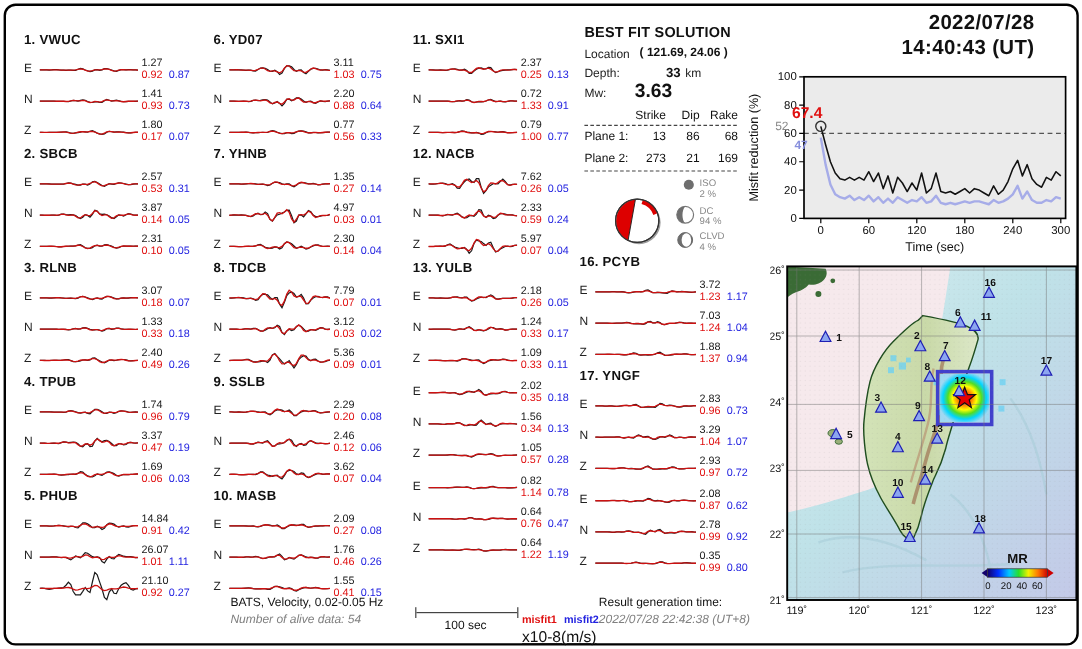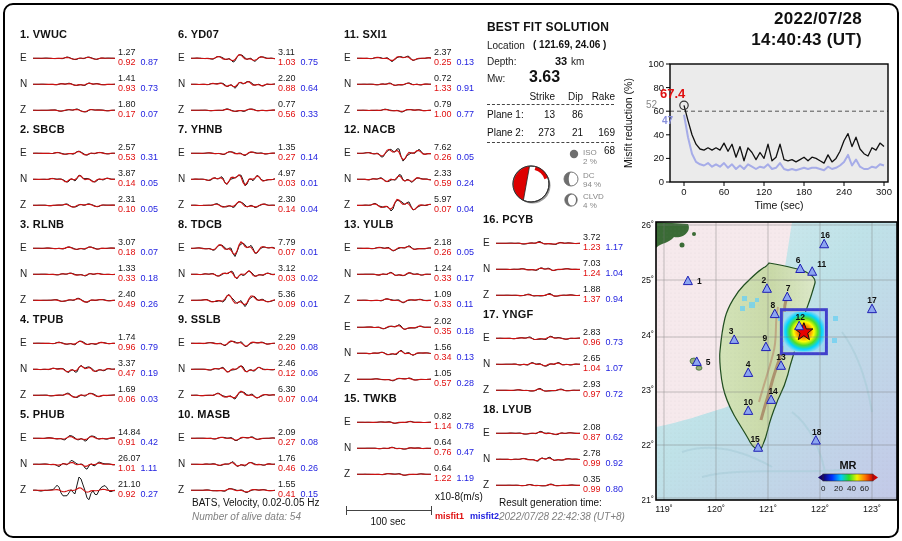--- a/index.html
+++ b/index.html
@@ -29,21 +29,21 @@
   
   #datetime{position:absolute;left:632px;top:8px;width:230px;text-align:right;
             font-size:17px;font-weight:bold;line-height:21px;letter-spacing:.3px;}
   
   .foot{position:absolute;font-size:10px;}
   .gray{color:#808080;font-style:italic;}
   #scalebar{position:absolute;left:346px;top:506px;width:84px;height:9px;
             border-left:1.3px solid #444;border-right:1.3px solid #444;}
   #scalebar div{position:absolute;left:0;right:0;top:4px;border-top:1.3px solid #444;}
   #scalelabel{position:absolute;left:346px;top:516px;width:84px;text-align:center;font-size:10px;}
-  #units{position:absolute;left:435px;top:491px;font-size:10px;}
+  #units{position:absolute;left:435px;top:523px;font-size:13px;text-decoration:underline;}
   #misfitlegend{position:absolute;left:435px;top:511px;font-size:9px;font-weight:bold;}
   #misfitlegend .m2{margin-left:6px;}
 </style>
 </head>
 <body>
 
 <div class="page">
   <div class="border-frame"></div>
 
   <div id="col1" class="st-col" style="left:20px;top:28px;width:152px;">
@@ -361,21 +361,21 @@
             <div><span class="m1">0.12</span><span class="m2">0.06</span></div>
           </div>
         </div>
         <div class="st-row">
           <span class="comp-label">Z</span>
           <svg class="wave" width="84" height="26">
             <path d="M0 14.3 L2 14.3 L4 14.2 L6 14.2 L8 14.5 L10 14.6 L12 14.6 L14 14.5 L16 14.4 L18 14.3 L20 14.3 L22 14.5 L24 13.7 L26 12.2 L28 12.3 L30 13.8 L32 14.8 L34 15.4 L36 16.0 L38 15.4 L40 14.9 L42 16.9 L44 18.1 L46 15.3 L48 11.9 L50 11.0 L52 11.1 L54 11.9 L56 13.9 L58 14.5 L60 13.1 L62 13.5 L64 16.0 L66 17.0 L68 16.2 L70 15.3 L72 14.4 L74 13.5 L76 13.7 L78 14.3 L80 14.1 L82 13.8 L84 13.9 " fill="none" stroke="#1a1a1a" stroke-width="1"></path>
             <path d="M0 14.3 L2 14.2 L4 14.2 L6 14.3 L8 14.5 L10 14.6 L12 14.6 L14 14.4 L16 14.2 L18 14.3 L20 14.4 L22 14.1 L24 13.4 L26 12.6 L28 12.7 L30 14.0 L32 15.5 L34 16.1 L36 15.6 L38 15.1 L40 15.6 L42 16.6 L44 16.6 L46 14.5 L48 11.6 L50 10.2 L52 11.2 L54 13.2 L56 14.4 L58 14.3 L60 13.9 L62 14.6 L64 15.9 L66 16.8 L68 16.2 L70 14.8 L72 13.7 L74 13.5 L76 13.8 L78 14.1 L80 14.0 L82 13.9 L84 14.0 " fill="none" stroke="#cc1111" stroke-width="1.1"></path>
           </svg>
           <div class="nums">
-            <div class="amp">6.30</div>
+            <div class="amp">3.62</div>
             <div><span class="m1">0.07</span><span class="m2">0.04</span></div>
           </div>
         </div>
       </div>
       <div class="st-block">
         <div class="st-header">10.  MASB</div>
         <div class="st-row">
           <span class="comp-label">E</span>
           <svg class="wave" width="84" height="26">
             <path d="M0 14.3 L2 14.3 L4 14.3 L6 14.2 L8 14.2 L10 14.2 L12 14.2 L14 14.3 L16 14.5 L18 14.4 L20 14.3 L22 14.8 L24 15.1 L26 14.6 L28 13.8 L30 13.5 L32 13.3 L34 13.6 L36 14.2 L38 14.1 L40 13.5 L42 14.6 L44 16.5 L46 16.5 L48 15.1 L50 14.1 L52 13.6 L54 13.4 L56 13.8 L58 13.8 L60 12.9 L62 13.0 L64 14.6 L66 15.5 L68 15.1 L70 14.7 L72 14.5 L74 14.4 L76 14.3 L78 14.3 L80 14.1 L82 13.9 L84 14.1 " fill="none" stroke="#1a1a1a" stroke-width="1"></path>
@@ -548,21 +548,20 @@
             <path d="M0 14.3 L2 14.3 L4 14.3 L6 14.3 L8 14.3 L10 14.3 L12 14.3 L14 14.3 L16 14.2 L18 13.8 L20 13.8 L22 14.1 L24 14.4 L26 14.5 L28 14.7 L30 14.5 L32 14.5 L34 15.4 L36 15.9 L38 15.0 L40 13.9 L42 13.6 L44 13.6 L46 13.6 L48 13.9 L50 13.7 L52 13.0 L54 13.4 L56 14.6 L58 15.0 L60 14.8 L62 14.6 L64 14.5 L66 14.4 L68 14.5 L70 14.5 L72 14.3 L74 14.1 " fill="none" stroke="#1a1a1a" stroke-width="1"></path>
             <path d="M0 14.3 L2 14.3 L4 14.3 L6 14.3 L8 14.3 L10 14.3 L12 14.3 L14 14.3 L16 14.1 L18 14.0 L20 13.9 L22 14.2 L24 14.5 L26 14.7 L28 14.6 L30 14.5 L32 14.8 L34 15.3 L36 15.3 L38 14.7 L40 13.7 L42 13.3 L44 13.5 L46 13.9 L48 13.9 L50 13.5 L52 13.4 L54 13.9 L56 14.6 L58 15.0 L60 14.9 L62 14.5 L64 14.4 L66 14.5 L68 14.5 L70 14.4 L72 14.2 L74 14.2 " fill="none" stroke="#cc1111" stroke-width="1.1"></path>
           </svg>
           <div class="nums">
             <div class="amp">1.05</div>
             <div><span class="m1">0.57</span><span class="m2">0.28</span></div>
           </div>
         </div>
       </div>
       <div class="st-block">
-        <div class="st-header">15.  TWKB</div>
         <div class="st-row">
           <span class="comp-label">E</span>
           <svg class="wave" width="74" height="26">
             <path d="M0 14.3 L2 14.3 L4 14.3 L6 14.3 L8 14.4 L10 14.3 L12 14.3 L14 14.4 L16 14.5 L18 14.4 L20 14.3 L22 14.1 L24 13.9 L26 14.0 L28 14.2 L30 14.1 L32 13.7 L34 14.1 L36 15.0 L38 15.3 L40 14.9 L42 14.7 L44 14.5 L46 14.4 L48 14.5 L50 14.3 L52 13.5 L54 13.3 L56 14.0 L58 14.4 L60 14.3 L62 14.3 L64 14.4 L66 14.5 L68 14.5 L70 14.5 L72 14.3 L74 14.2 " fill="none" stroke="#1a1a1a" stroke-width="1"></path>
             <path d="M0 14.3 L2 14.3 L4 14.3 L6 14.3 L8 14.3 L10 14.3 L12 14.3 L14 14.4 L16 14.4 L18 14.4 L20 14.2 L22 14.0 L24 14.0 L26 14.1 L28 14.2 L30 14.1 L32 14.0 L34 14.3 L36 14.9 L38 15.2 L40 14.9 L42 14.4 L44 14.2 L46 14.4 L48 14.4 L50 14.0 L52 13.6 L54 13.7 L56 14.1 L58 14.4 L60 14.4 L62 14.3 L64 14.4 L66 14.5 L68 14.5 L70 14.4 L72 14.3 L74 14.2 " fill="none" stroke="#cc1111" stroke-width="1.1"></path>
           </svg>
           <div class="nums">
             <div class="amp">0.82</div>
             <div><span class="m1">1.14</span><span class="m2">0.78</span></div>
           </div>
@@ -641,38 +640,37 @@
             <div><span class="m1">0.96</span><span class="m2">0.73</span></div>
           </div>
         </div>
         <div class="st-row">
           <span class="comp-label">N</span>
           <svg class="wave" width="84" height="26">
             <path d="M0 14.3 L2 14.3 L4 14.4 L6 14.4 L8 14.3 L10 14.2 L12 14.2 L14 14.2 L16 14.2 L18 14.1 L20 14.1 L22 14.6 L24 15.1 L26 14.7 L28 14.3 L30 14.8 L32 15.1 L34 13.6 L36 12.5 L38 13.2 L40 14.2 L42 13.8 L44 13.7 L46 14.9 L48 15.9 L50 16.2 L52 15.4 L54 14.1 L56 13.9 L58 14.4 L60 13.7 L62 12.5 L64 13.1 L66 14.7 L68 14.8 L70 14.3 L72 14.5 L74 15.0 L76 14.8 L78 14.3 L80 14.1 L82 14.2 L84 14.2 " fill="none" stroke="#1a1a1a" stroke-width="1"></path>
             <path d="M0 14.3 L2 14.3 L4 14.3 L6 14.3 L8 14.3 L10 14.2 L12 14.2 L14 14.3 L16 14.2 L18 14.1 L20 14.3 L22 14.7 L24 14.8 L26 14.5 L28 14.4 L30 14.6 L32 14.5 L34 13.6 L36 13.0 L38 13.5 L40 14.3 L42 14.4 L44 14.1 L46 14.8 L48 15.8 L50 15.8 L52 14.5 L54 13.8 L56 14.1 L58 14.1 L60 13.4 L62 13.1 L64 13.8 L66 14.6 L68 14.7 L70 14.5 L72 14.5 L74 14.7 L76 14.6 L78 14.2 L80 14.1 L82 14.2 L84 14.3 " fill="none" stroke="#cc1111" stroke-width="1.1"></path>
           </svg>
           <div class="nums">
-            <div class="amp">2.65</div>
+            <div class="amp">3.29</div>
             <div><span class="m1">1.04</span><span class="m2">1.07</span></div>
           </div>
         </div>
         <div class="st-row">
           <span class="comp-label">Z</span>
           <svg class="wave" width="84" height="26">
             <path d="M0 14.3 L2 14.3 L4 14.3 L6 14.3 L8 14.3 L10 14.3 L12 14.4 L14 14.5 L16 14.5 L18 14.4 L20 14.1 L22 13.8 L24 13.8 L26 14.4 L28 14.5 L30 14.3 L32 14.5 L34 15.0 L36 15.0 L38 14.9 L40 14.4 L42 13.0 L44 12.3 L46 13.5 L48 14.9 L50 15.0 L52 14.9 L54 15.0 L56 14.8 L58 14.6 L60 14.7 L62 14.0 L64 13.1 L66 13.2 L68 14.2 L70 14.7 L72 14.7 L74 14.7 L76 14.4 L78 14.2 L80 14.3 L82 14.3 L84 14.2 " fill="none" stroke="#1a1a1a" stroke-width="1"></path>
             <path d="M0 14.3 L2 14.3 L4 14.3 L6 14.3 L8 14.3 L10 14.3 L12 14.4 L14 14.4 L16 14.4 L18 14.3 L20 14.0 L22 13.9 L24 14.1 L26 14.3 L28 14.5 L30 14.5 L32 14.5 L34 14.7 L36 14.9 L38 14.7 L40 13.9 L42 13.1 L44 13.1 L46 13.9 L48 14.8 L50 15.2 L52 14.9 L54 14.5 L56 14.5 L58 14.6 L60 14.3 L62 13.8 L64 13.5 L66 13.7 L68 14.3 L70 14.7 L72 14.8 L74 14.5 L76 14.3 L78 14.3 L80 14.3 L82 14.3 L84 14.2 " fill="none" stroke="#cc1111" stroke-width="1.1"></path>
           </svg>
           <div class="nums">
             <div class="amp">2.93</div>
             <div><span class="m1">0.97</span><span class="m2">0.72</span></div>
           </div>
         </div>
       </div>
       <div class="st-block">
-        <div class="st-header">18.  LYUB</div>
         <div class="st-row">
           <span class="comp-label">E</span>
           <svg class="wave" width="84" height="26">
             <path d="M0 14.3 L2 14.3 L4 14.3 L6 14.3 L8 14.3 L10 14.3 L12 14.2 L14 14.1 L16 14.0 L18 14.2 L20 14.3 L22 14.1 L24 14.0 L26 14.5 L28 15.0 L30 15.1 L32 14.9 L34 14.6 L36 14.3 L38 14.4 L40 14.7 L42 13.7 L44 12.3 L46 12.7 L48 14.0 L50 14.3 L52 14.0 L54 14.3 L56 14.7 L58 15.2 L60 15.7 L62 15.4 L64 14.3 L66 13.9 L68 14.4 L70 14.4 L72 13.9 L74 13.7 L76 13.9 L78 14.1 L80 14.3 L82 14.4 L84 14.3 " fill="none" stroke="#1a1a1a" stroke-width="1"></path>
             <path d="M0 14.3 L2 14.3 L4 14.3 L6 14.3 L8 14.3 L10 14.3 L12 14.2 L14 14.1 L16 14.2 L18 14.3 L20 14.3 L22 14.2 L24 14.2 L26 14.5 L28 14.9 L30 15.0 L32 14.7 L34 14.2 L36 14.2 L38 14.4 L40 14.2 L42 13.5 L44 13.0 L46 13.3 L48 14.1 L50 14.6 L52 14.4 L54 14.3 L56 14.7 L58 15.3 L60 15.4 L62 14.8 L64 14.2 L66 14.0 L68 14.2 L70 14.2 L72 14.0 L74 13.9 L76 14.0 L78 14.3 L80 14.4 L82 14.4 L84 14.3 " fill="none" stroke="#cc1111" stroke-width="1.1"></path>
           </svg>
           <div class="nums">
             <div class="amp">2.08</div>
             <div><span class="m1">0.87</span><span class="m2">0.62</span></div>
           </div>
@@ -712,21 +710,21 @@
     <span class="bf-cell bf-lab" style="left:4px;top:53px;">Mw:</span>
     <b class="bf-cell" style="left:46px;top:48px;font-size:16px;">3.63</b>
 
     <span class="bf-cell ra" style="left:38px;top:71px;width:34px;">Strike</span>
     <span class="bf-cell ra" style="left:78px;top:71px;width:22px;">Dip</span>
     <span class="bf-cell ra" style="left:104px;top:71px;width:28px;">Rake</span>
     <div class="bf-dash" style="top:84px;"></div>
     <span class="bf-cell" style="left:4px;top:89px;">Plane 1:</span>
     <span class="bf-cell ra" style="left:38px;top:89px;width:34px;">13</span>
     <span class="bf-cell ra" style="left:78px;top:89px;width:22px;">86</span>
-    <span class="bf-cell ra" style="left:104px;top:89px;width:28px;margin-top:36px;">68</span>
+    <span class="bf-cell ra" style="left:104px;top:89px;width:28px;">68</span>
     <span class="bf-cell" style="left:4px;top:107px;">Plane 2:</span>
     <span class="bf-cell ra" style="left:38px;top:107px;width:34px;">273</span>
     <span class="bf-cell ra" style="left:78px;top:107px;width:22px;">21</span>
     <span class="bf-cell ra" style="left:104px;top:107px;width:28px;">169</span>
     <div class="bf-dash" style="top:122px;"></div>
 
     <svg class="abs" style="left:26px;top:142px;" width="44" height="44" viewBox="0 0 44 44">
       <circle cx="23.5" cy="23.5" r="18" fill="#9a9a9a"></circle>
       <circle cx="22" cy="22" r="18" fill="#ffffff" stroke="#333" stroke-width="1"></circle>
       <path d="M20.5,4.3 A18,18 0 0 0 14.4,38.3 Z" fill="#dd0000"></path>

